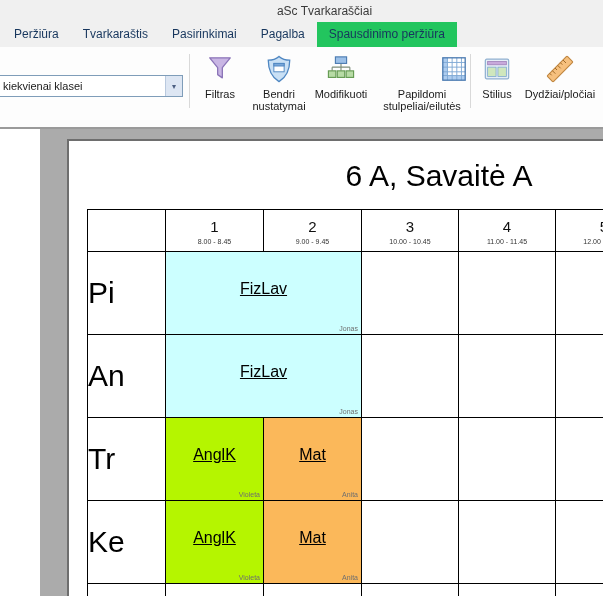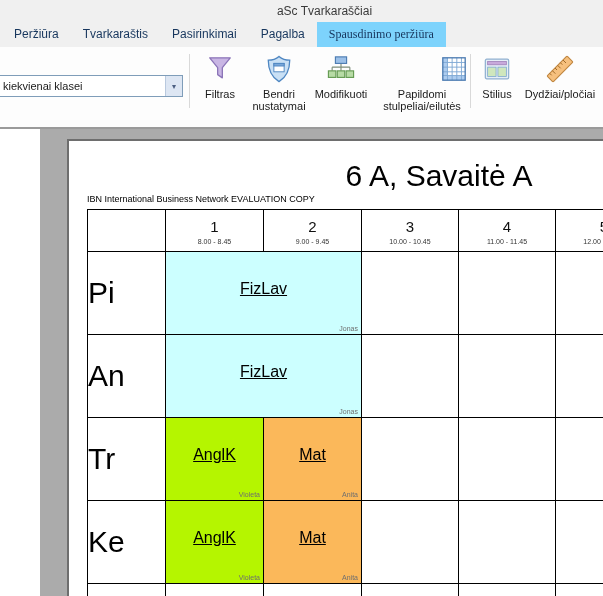--- a/index.html
+++ b/index.html
@@ -7,21 +7,21 @@
   .app{position:relative;width:603px;height:596px;overflow:hidden;}
 
   
   .titlebar{position:absolute;left:0;top:0;width:603px;height:22px;background:#f0f0f0;
     text-align:center;line-height:23px;font-size:12px;color:#3a3a3a;padding-left:46px;box-sizing:border-box;}
 
   
   .tabrow{position:absolute;left:0;top:22px;width:603px;height:25px;background:#f0f0f0;
     display:flex;align-items:stretch;padding-left:2px;}
   .tab{font-size:12px;color:#17365d;line-height:25px;padding:0 12px;white-space:nowrap;cursor:default;}
-  .tab.active{background:#7dd3fc;font-family:Liberation Serif, serif;}
+  .tab.active{background:#22c55e;}
 
   
   .toolbar{position:absolute;left:0;top:47px;width:603px;height:80px;background:#fdfdfd;padding-left:11px;}
   .combo{position:absolute;left:-40px;top:28px;width:223px;height:22px;background:#fff;
     border:1px solid #7f9db9;box-sizing:border-box;display:flex;align-items:center;}
   .combo-text{flex:1;font-size:11px;color:#1a1a1a;padding-left:42px;white-space:nowrap;overflow:hidden;}
   .combo-arrow{width:16px;height:100%;background:#dde6f3;border-left:1px solid #b9c9de;
     display:flex;align-items:center;justify-content:center;font-size:8px;color:#4d6082;}
   .vsep{position:absolute;top:7px;width:1px;height:54px;background:#d9d9d9;}
   .tbtn{position:absolute;top:5px;display:flex;flex-direction:column;align-items:center;cursor:default;}
@@ -153,21 +153,20 @@
 
     <div class="edge-frag">S</div>
   </div>
 
   <div class="ribbon-edge"></div>
 
   <div class="workspace">
     <div class="page">
 
       <div class="page-title">6 A, Savaitė A</div>
-      <div class="watermark">IBN International Business Network EVALUATION COPY</div>
 
       <table class="tt">
         <colgroup>
           <col style="width:78px">
             <col style="width:98px">
             <col style="width:98px">
           <col style="width:97px">
             <col style="width:97px">
             <col style="width:97px">
         </colgroup>

